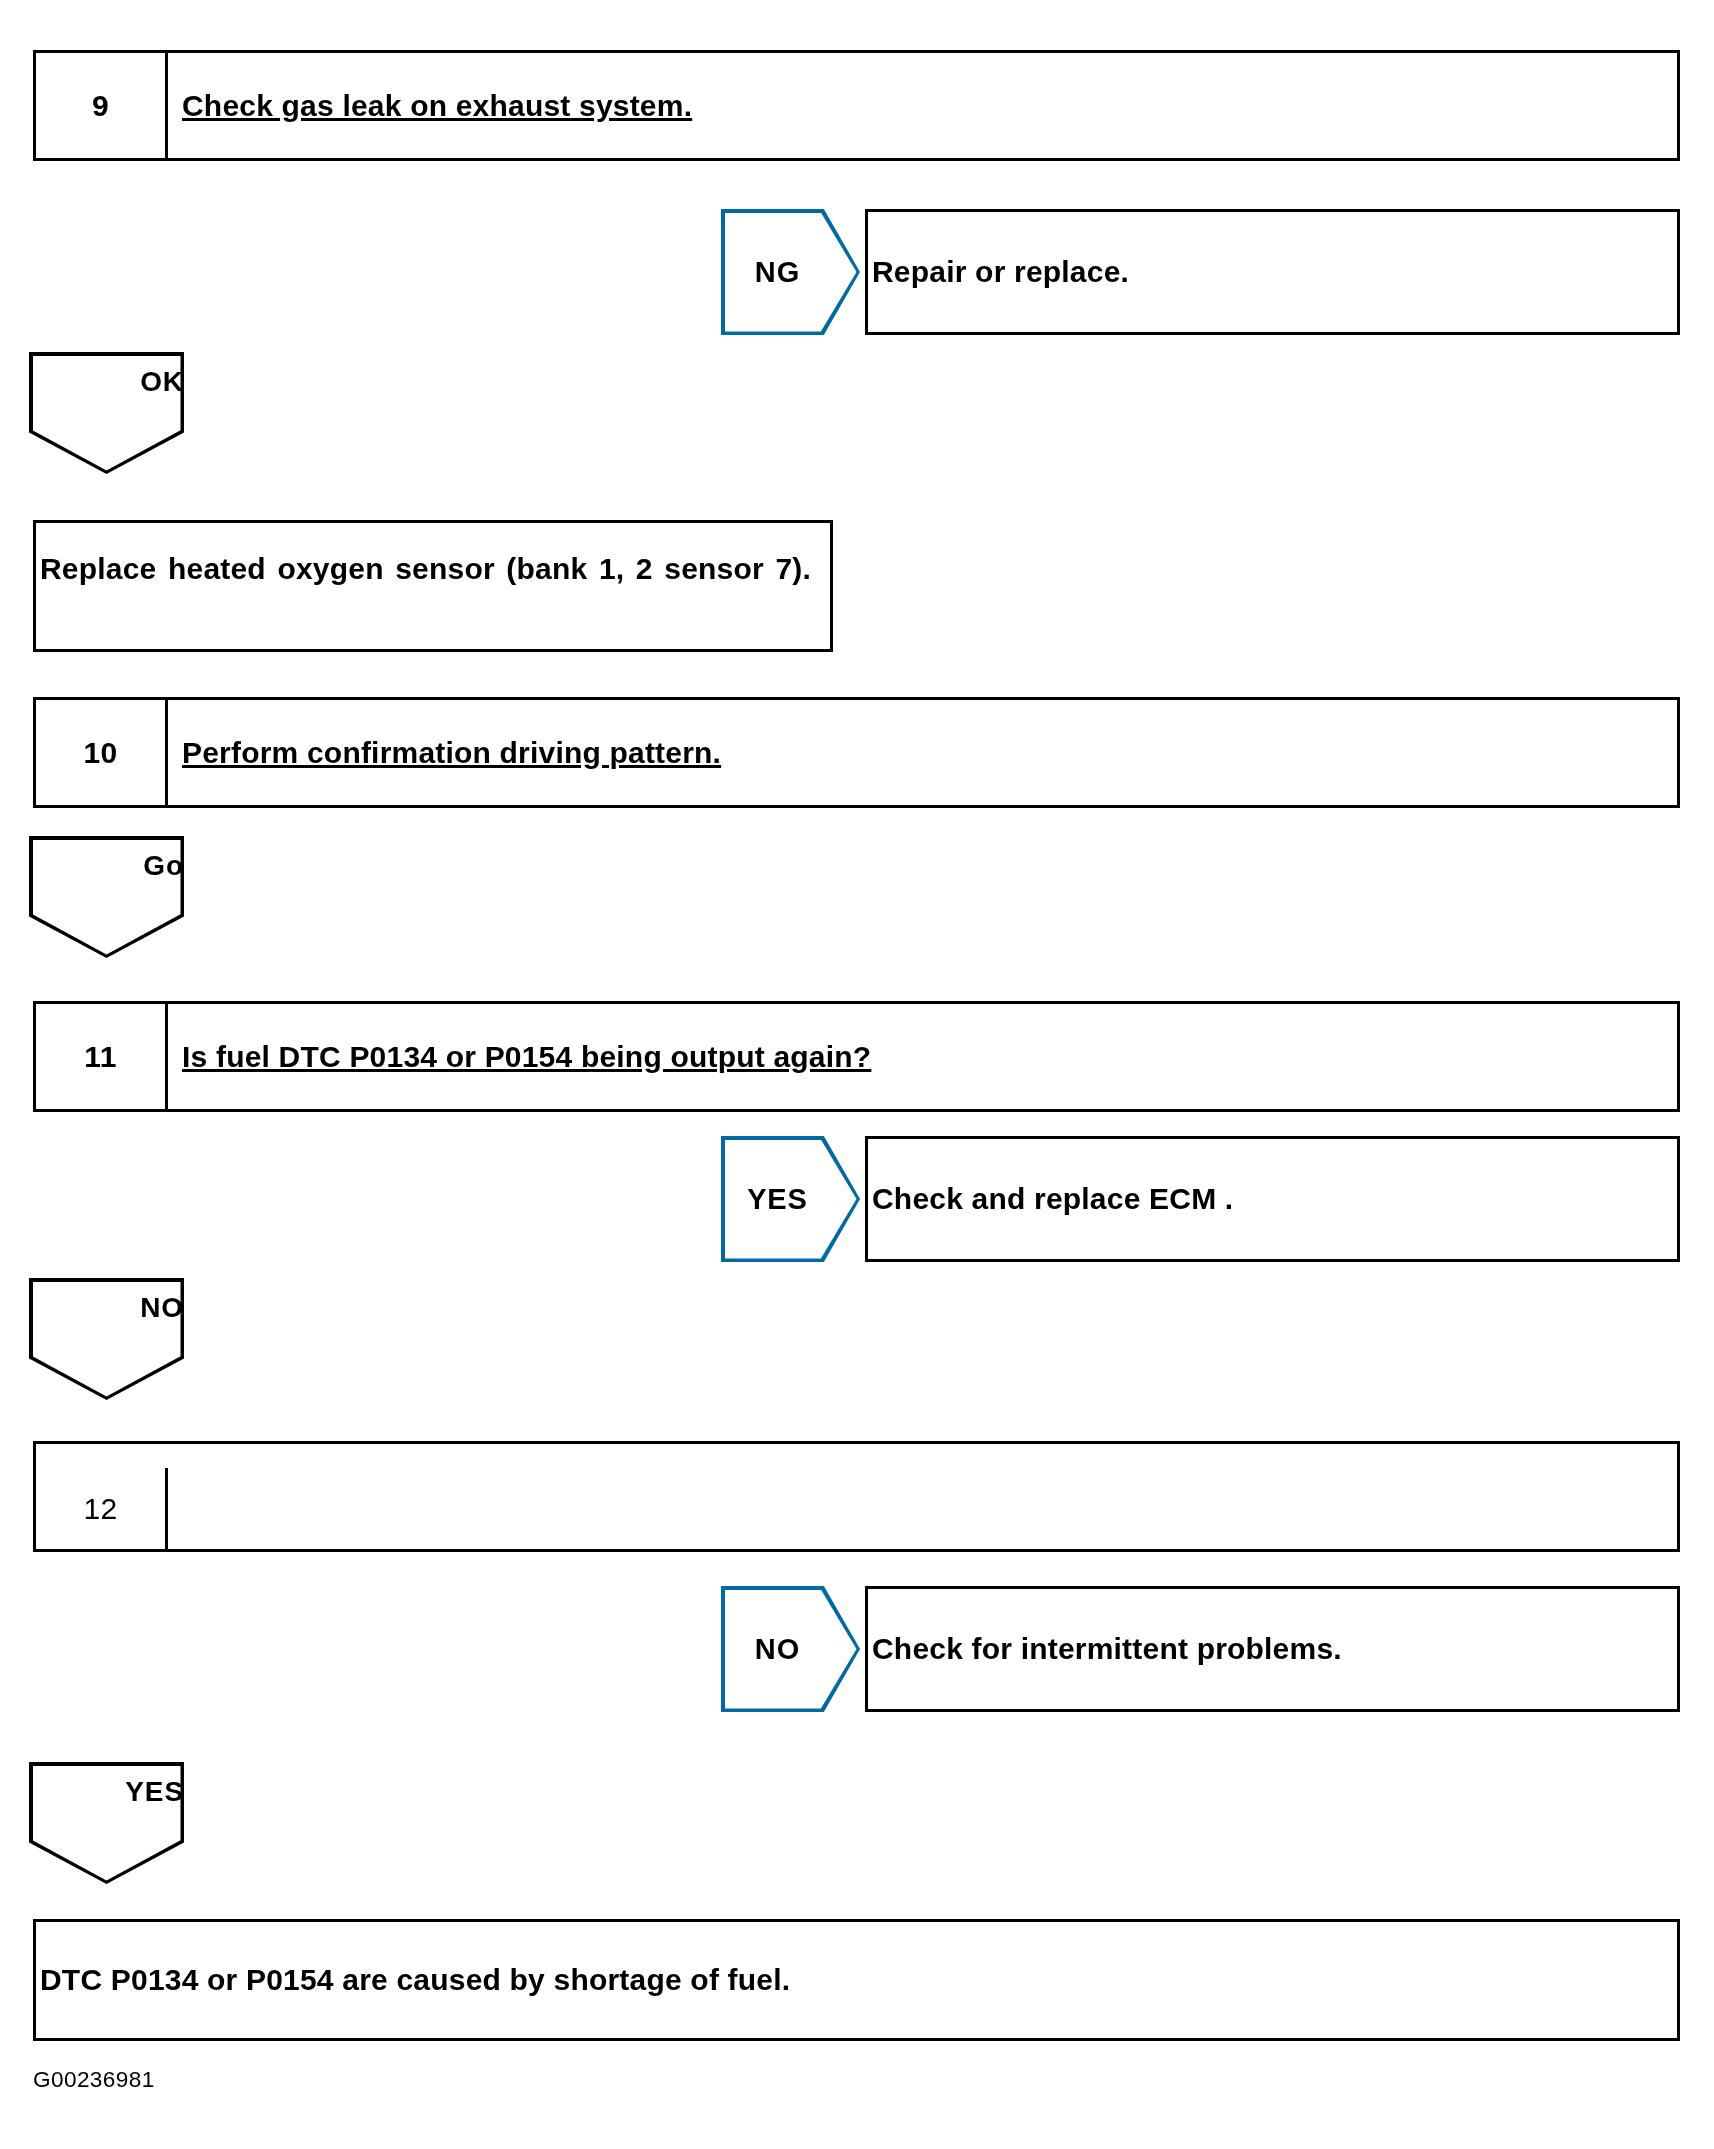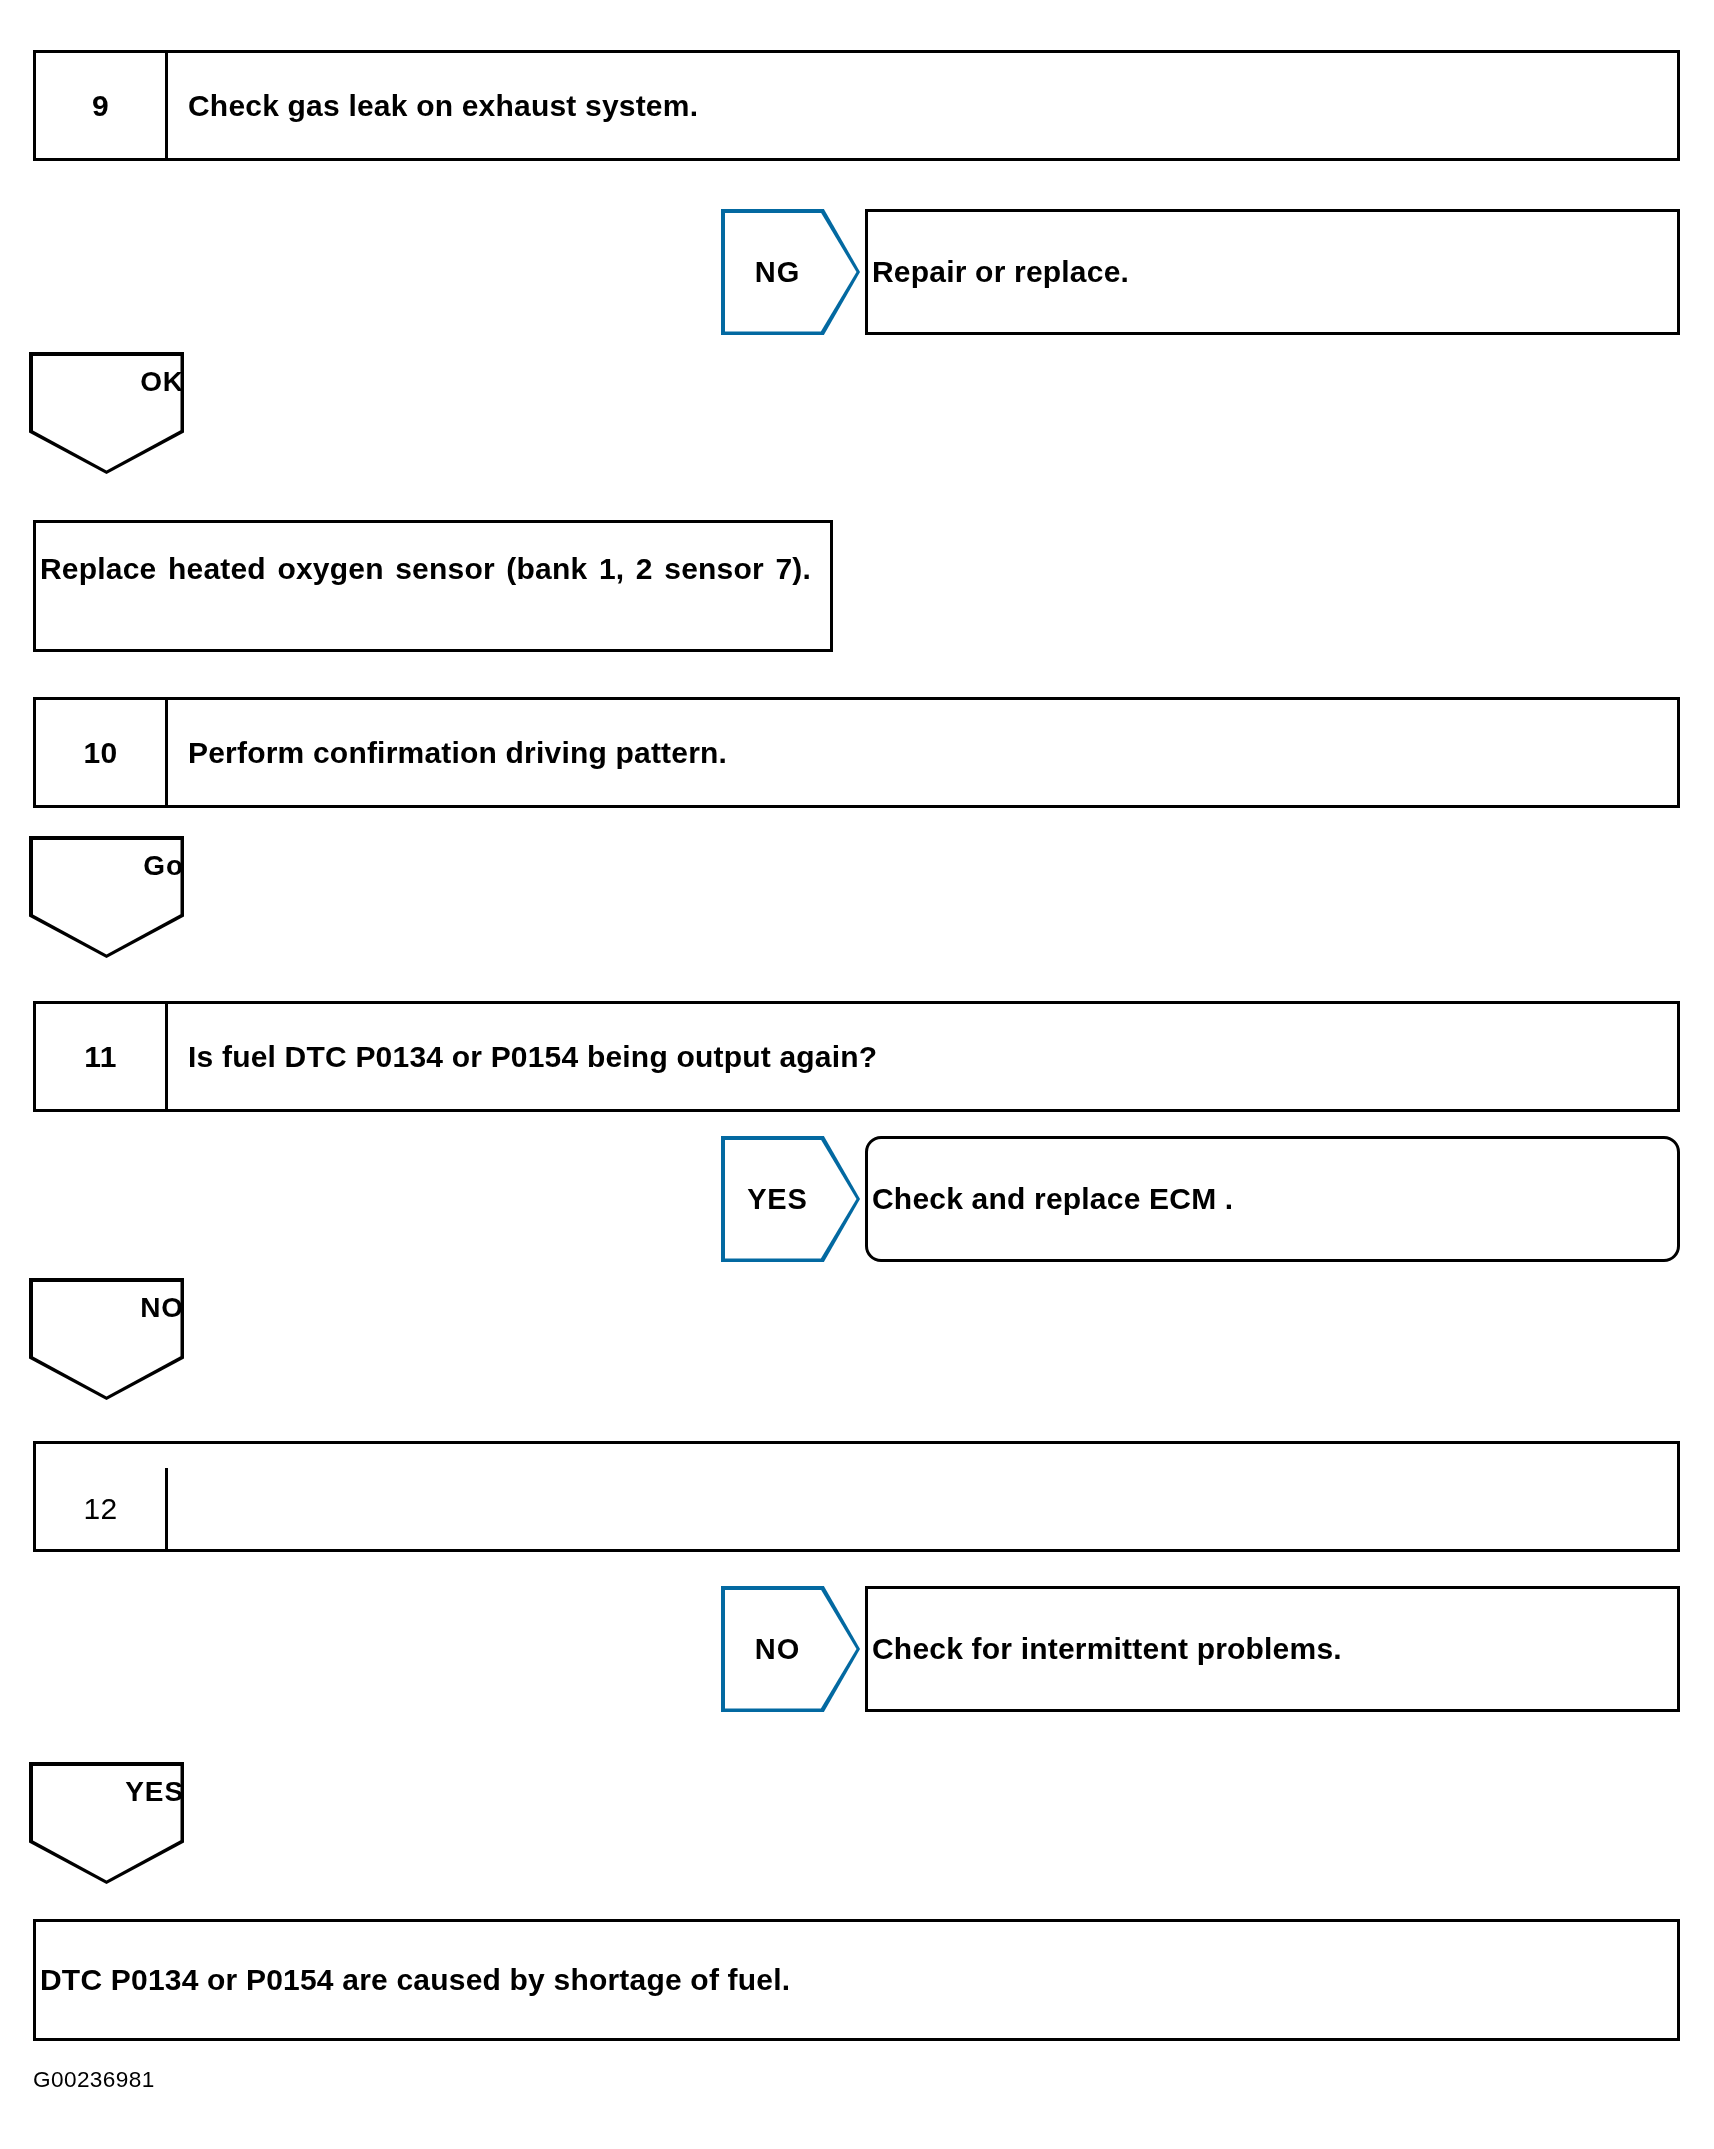--- a/index.html
+++ b/index.html
@@ -35,24 +35,25 @@
     justify-content: center;
     font-size: 30px;
     font-weight: bold;
     letter-spacing: 0.4px;
   }
   .step-num.light { font-weight: normal; margin-top: 24px; }
   .step-text {
     flex: 1 1 auto;
     display: flex;
     align-items: center;
-    padding-left: 20px;
+    padding-left: 14px;
     font-size: 30px;
     font-weight: bold;
     letter-spacing: 0.2px;
+    text-decoration: underline;
   }
 
   
   .plain-box {
     border: 3.5px solid #000;
     background: #fff;
     display: flex;
     align-items: center;
     font-size: 30px;
     font-weight: bold;
@@ -166,21 +167,21 @@
 <div class="node step-row" style="left:33px; top:1001px; width:1647px; height:111px;">
   <div class="step-num">11</div>
   <div class="step-text">Is fuel DTC P0134 or P0154 being output again?</div>
 </div>
 
 <div class="pent-right" style="left:721px; top:1136px; width:139px; height:126px;">
   <div class="inner"></div>
   <div class="lbl">YES</div>
 </div>
 
-<div class="node plain-box" style="left:865px; top:1136px; width:815px; height:126px;border-radius:16px;">
+<div class="node plain-box" style="left:865px; top:1136px; width:815px; height:126px;">
   <span>Check and replace ECM .</span>
 </div>
 
 <div class="pent-down" style="left:29px; top:1278px; width:155px; height:122px;">
   <div class="inner"></div>
   <div class="lbl">NO</div>
 </div>
 
 <div class="node step-row" style="left:33px; top:1441px; width:1647px; height:111px;">
   <div class="step-num light">12</div>

